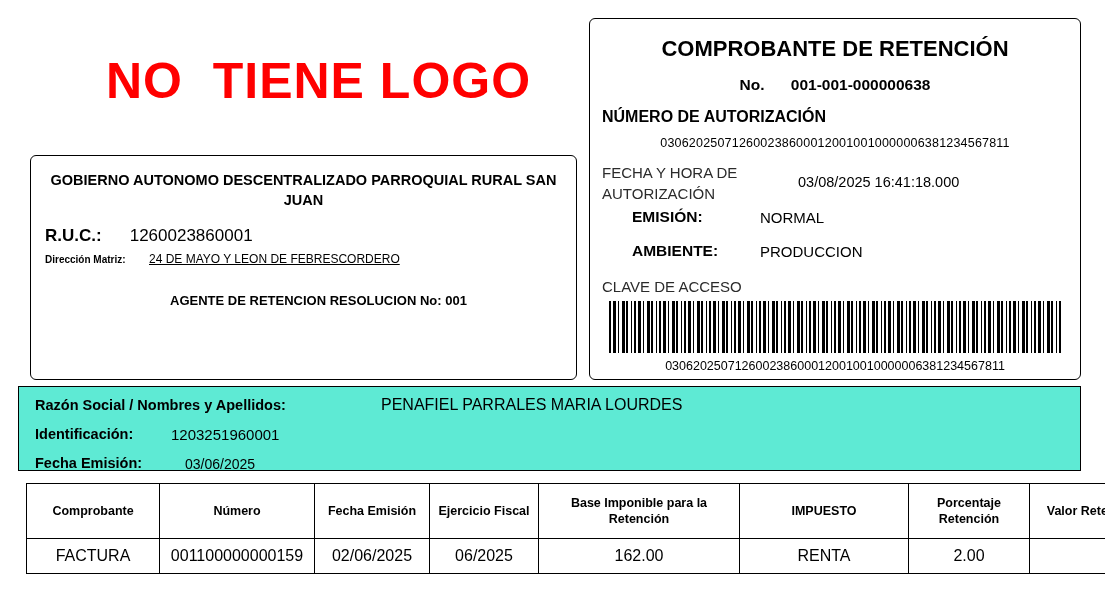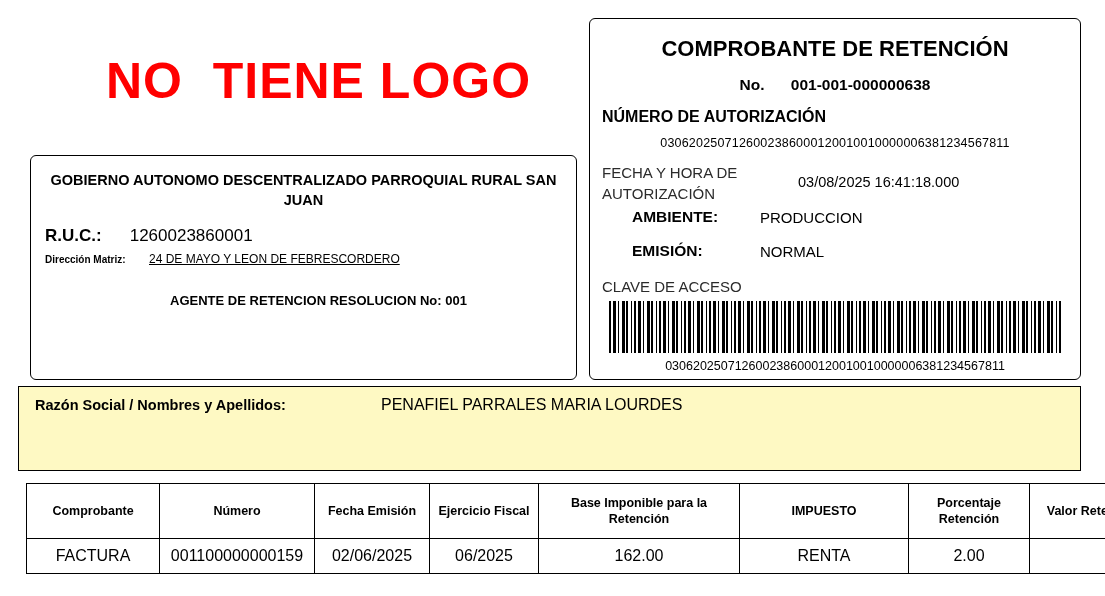--- a/index.html
+++ b/index.html
@@ -227,21 +227,21 @@
 
   
   .receptor {
     position: absolute;
     left: 18px;
     top: 386px;
     width: 1063px;
     height: 85px;
     border: 1px solid #000;
     box-sizing: border-box;
-    background: #fef9c3;
+    background: #5eead4;
   }
   .rec-line {
     position: relative;
     height: 26px;
   }
   .rec-line .k {
     position: absolute;
     font-weight: bold;
     font-size: 14.5px;
   }
@@ -329,41 +329,49 @@
 
       <div class="rb-auth-label">NÚMERO DE AUTORIZACIÓN</div>
       <div class="rb-auth-value">0306202507126002386000120010010000006381234567811</div>
 
       <div class="rb-fecha">
         <span class="rb-fecha-label">FECHA Y HORA DE AUTORIZACIÓN</span>
         <span class="rb-fecha-value">03/08/2025 16:41:18.000</span>
       </div>
 
       <div class="rb-kv">
+        <span class="k">EMISIÓN:</span>
+        <span class="v">NORMAL</span>
+      </div>
+
+      <div class="rb-kv">
         <span class="k">AMBIENTE:</span>
         <span class="v">PRODUCCION</span>
-      </div>
-
-      <div class="rb-kv">
-        <span class="k">EMISIÓN:</span>
-        <span class="v">NORMAL</span>
       </div>
 
       <div class="rb-clave-label">CLAVE DE ACCESO</div>
 
       <div class="barcode"></div>
 
       <div class="rb-clave-value">0306202507126002386000120010010000006381234567811</div>
     </div>
   </div>
 
   <div class="receptor">
     <div class="rec-line rec-l1">
       <span class="k">Razón Social / Nombres y Apellidos:</span>
       <span class="v">PENAFIEL PARRALES MARIA LOURDES</span>
+    </div>
+    <div class="rec-line rec-l2">
+      <span class="k">Identificación:</span>
+      <span class="v">1203251960001</span>
+    </div>
+    <div class="rec-line rec-l3">
+      <span class="k">Fecha Emisión:</span>
+      <span class="v">03/06/2025</span>
     </div>
   </div>
 
   <table class="detail">
     <thead>
       <tr>
         <th class="col-comprobante">Comprobante</th>
         <th class="col-numero">Número</th>
         <th class="col-fecha">Fecha Emisión</th>
         <th class="col-ejercicio">Ejercicio Fiscal</th>

